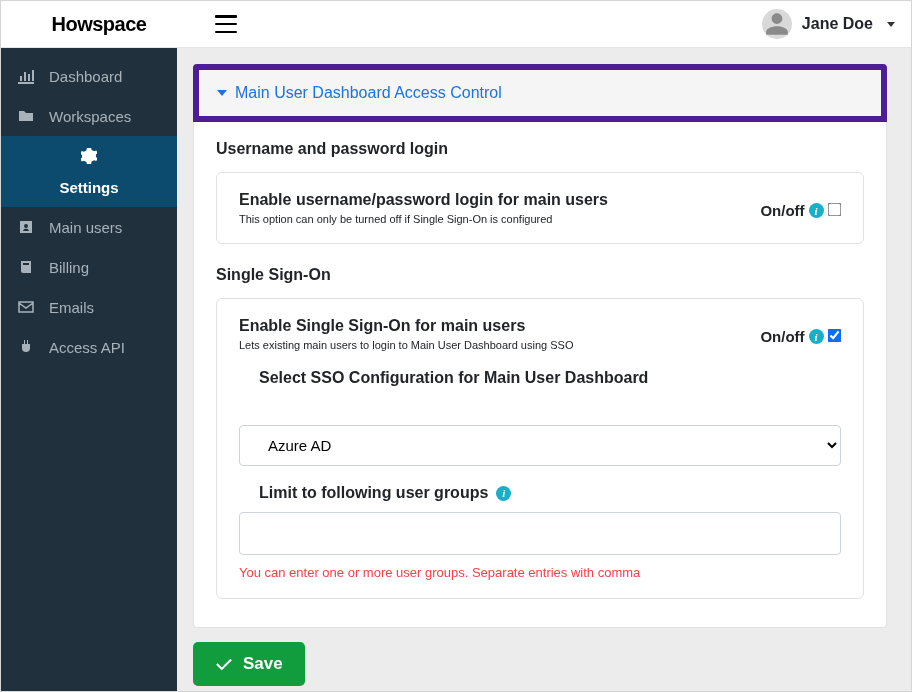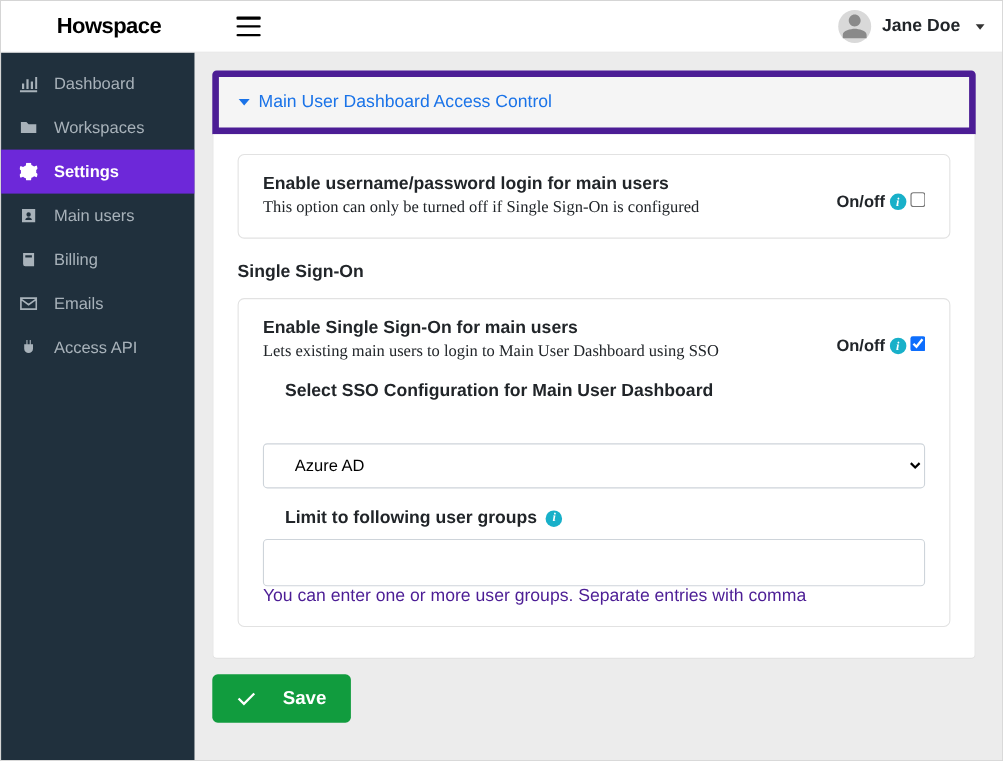--- a/index.html
+++ b/index.html
@@ -13,48 +13,48 @@
     .top-spacer { flex: 1; }
     .user-area { display: flex; align-items: center; gap: 10px; cursor: pointer; }
     .avatar { width: 30px; height: 30px; border-radius: 50%; background: #d9d9d9; display: flex; align-items: center; justify-content: center; }
     .avatar svg { width: 26px; height: 26px; fill: #8a8a8a; }
     .username { font-weight: 600; font-size: 16px; }
     .caret-down { width: 0; height: 0; border-left: 4px solid transparent; border-right: 4px solid transparent; border-top: 5px solid #333; margin-left: 4px; }
 
     .layout { display: flex; height: calc(100% - 47px); }
     .sidebar { width: 176px; background: #20303d; color: #a8b2ba; display: flex; flex-direction: column; padding-top: 8px; }
     .side-item { display: flex; align-items: center; gap: 14px; padding: 11px 16px; cursor: pointer; font-size: 15px; }
-    .side-item.active { background: #6d28d9; color: #fff; font-weight: 600; }
+    .side-item.active { background: #0c4a6e; color: #fff; font-weight: 600; flex-direction: column; }
     .side-item .icon { width: 18px; height: 18px; display: inline-flex; align-items: center; justify-content: center; flex-shrink: 0; }
     .side-item .icon svg { width: 16px; height: 16px; fill: currentColor; }
 
     .main { flex: 1; background: #ececec; padding: 16px 24px 24px 16px; overflow-y: auto; }
     .panel-head { background: #f5f5f5; border: 6px solid #4c1d95; border-radius: 4px 4px 0 0; padding: 14px 18px; display: flex; align-items: center; gap: 8px; }
     .panel-head-title { color: #1a73e8; font-size: 16px; font-weight: 400; }
     .tri-down { width: 0; height: 0; border-left: 5px solid transparent; border-right: 5px solid transparent; border-top: 6px solid #1a73e8; }
     .panel-body { background: #fff; border: 1px solid #e2e2e2; border-top: none; border-radius: 0 0 4px 4px; padding: 18px 22px 28px 22px; }
 
     .section-title { font-weight: 700; font-size: 16px; margin-bottom: 14px; }
     .card { border: 1px solid #e2e2e2; border-radius: 6px; padding: 18px 22px; margin-bottom: 22px; }
     .card:last-child { margin-bottom: 0; }
     .row { display: flex; align-items: flex-end; gap: 20px; }
     .row-main { flex: 1; }
     .row-title { font-weight: 700; font-size: 16px; margin-bottom: 4px; }
-    .row-sub { font-size: 15px; color: #212529; font-family: Liberation Serif, serif; }
+    .row-sub { font-size: 11px; color: #212529; }
     .onoff-col { text-align: center; min-width: 64px; }
     .onoff-label { font-weight: 700; font-size: 15px; display: inline-flex; align-items: center; gap: 4px; margin-bottom: 6px; }
     .info-icon { width: 15px; height: 15px; border-radius: 50%; background: #18b0c9; color: #fff; font-size: 11px; font-weight: 700; display: inline-flex; align-items: center; justify-content: center; font-style: italic; font-family: Georgia, serif; }
     .checkbox { margin-top: 2px; transform: scale(1.05); accent-color: #0d6efd; }
 
     .field-label { font-weight: 700; font-size: 16px; margin-top: 18px; margin-bottom: 10px; display: flex; align-items: center; gap: 8px; margin-left: 20px; }
     .select { width: 100%; padding: 10px 24px; border: 1px solid #ced4da; border-radius: 4px; font-size: 15px; background: #fff; appearance: auto; margin-top: 28px; }
     .text-input { width: 100%; padding: 12px; border: 1px solid #ced4da; border-radius: 4px; font-size: 15px; }
-    .hint { font-size: 16px; color: #4c1d95; }
-
-    .save-btn { margin-top: 14px; background: #119c3e; color: #fff; border: none; border-radius: 5px; padding: 12px 22px; font-size: 17px; font-weight: 600; display: inline-flex; align-items: center; gap: 24px; cursor: pointer; }
+    .hint { font-size: 13px; color: #ef4444; margin-top: 10px; }
+
+    .save-btn { margin-top: 14px; background: #119c3e; color: #fff; border: none; border-radius: 5px; padding: 12px 22px; font-size: 17px; font-weight: 600; display: inline-flex; align-items: center; gap: 10px; cursor: pointer; }
     .save-btn svg { width: 18px; height: 18px; fill: #fff; }
   </style>
 </head>
 <body>
 
 <div class="topbar">
   <div class="logo-area">
     <span class="logo">Howspace</span>
   </div>
   <div class="hamburger">
@@ -134,20 +134,21 @@
     </div>
   </nav>
 
   <main class="main">
     <div class="panel-head">
       <span class="tri-down"></span>
       <span class="panel-head-title">Main User Dashboard Access Control</span>
     </div>
     <div class="panel-body">
 
+      <div class="section-title">Username and password login</div>
       <div class="card">
         <div class="row">
           <div class="row-main">
             <div class="row-title">Enable username/password login for main users</div>
             <div class="row-sub">This option can only be turned off if Single Sign-On is configured</div>
           </div>
           <div class="onoff-col">
             <div class="onoff-label">
               <span>On/off</span>
               <span class="info-icon">i</span>

